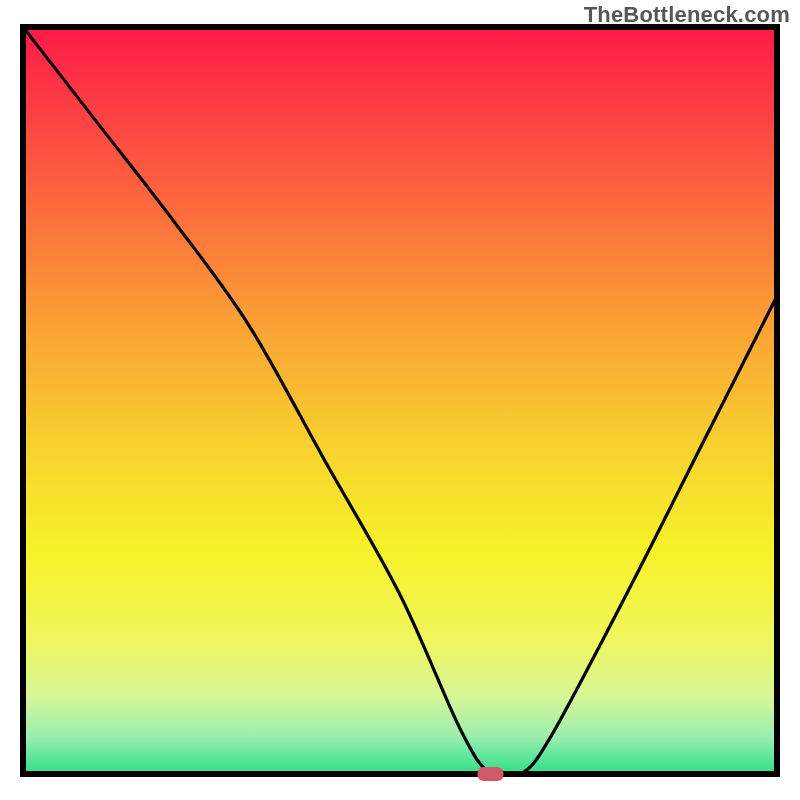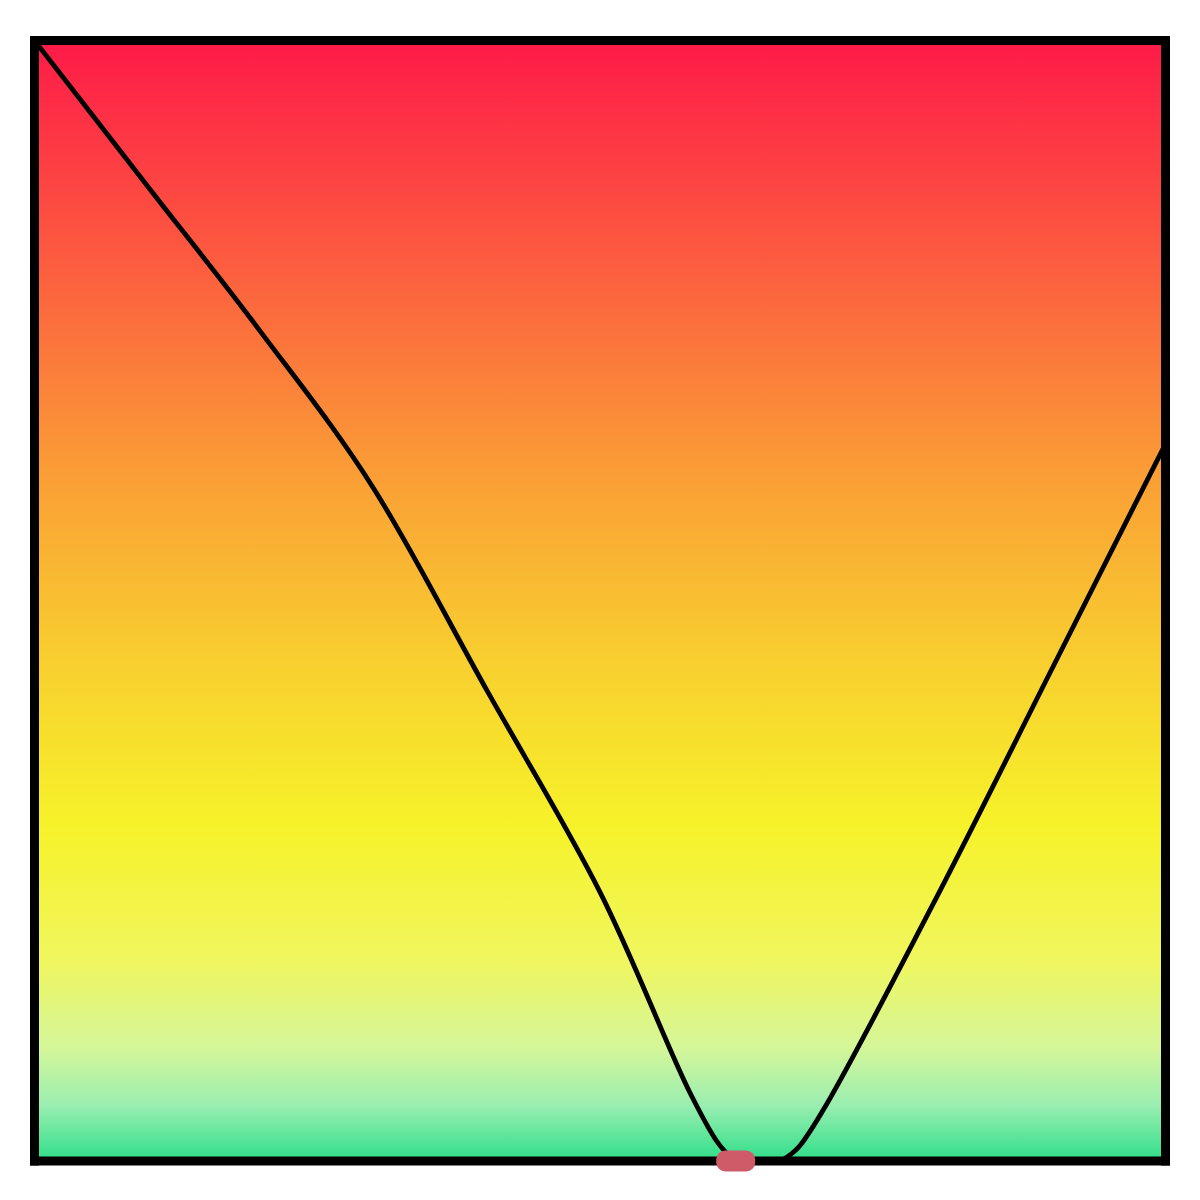--- a/index.html
+++ b/index.html
@@ -27,20 +27,21 @@
   svg {
     position: absolute;
     top: 0;
     left: 0;
   }
 </style>
 </head>
 <body>
 
 <div class="frame">
+  <div class="watermark">TheBottleneck.com</div>
 
   <svg id="chart-svg" width="800" height="800" viewBox="0 0 800 800">
     <defs>
       <linearGradient id="bg-grad" x1="0" y1="0" x2="0" y2="1">
           <stop offset="0%" stop-color="#fe1a48"></stop>
           <stop offset="20%" stop-color="#fc5d3f"></stop>
           <stop offset="40%" stop-color="#faa235"></stop>
           <stop offset="55.00000000000001%" stop-color="#f8ce2f"></stop>
           <stop offset="70%" stop-color="#f6f229"></stop>
           <stop offset="82%" stop-color="#f0f65e"></stop>

